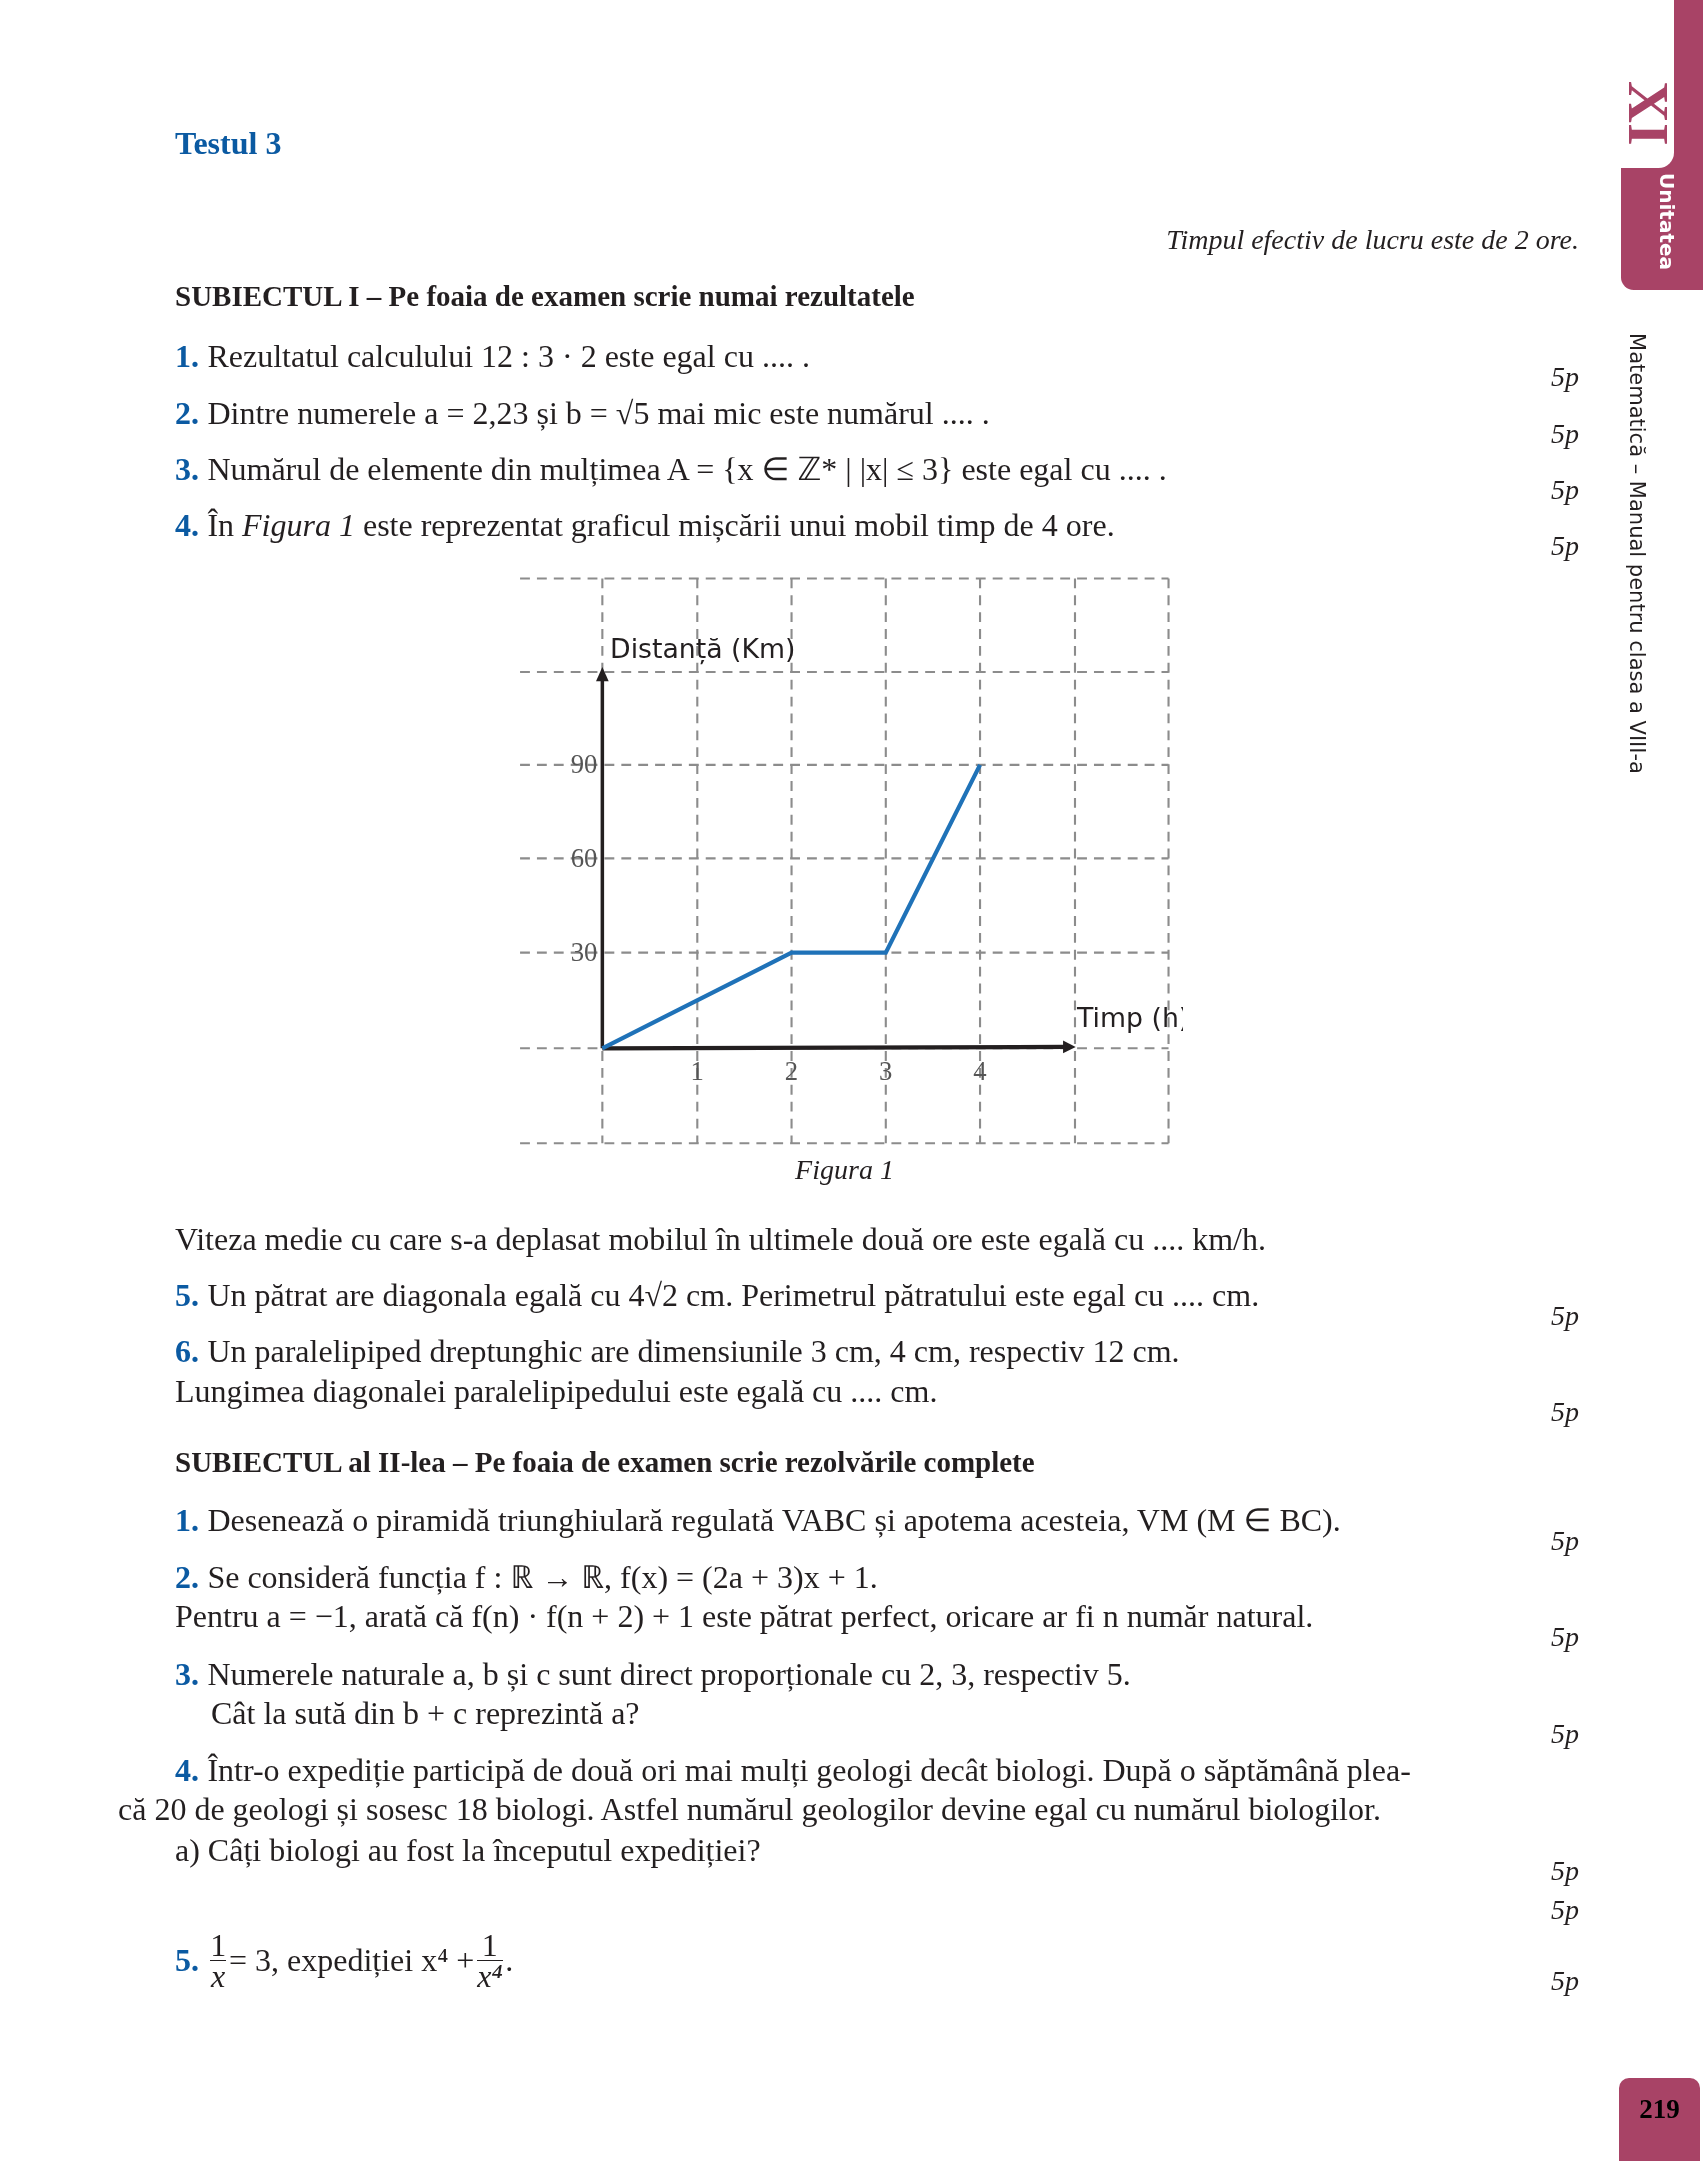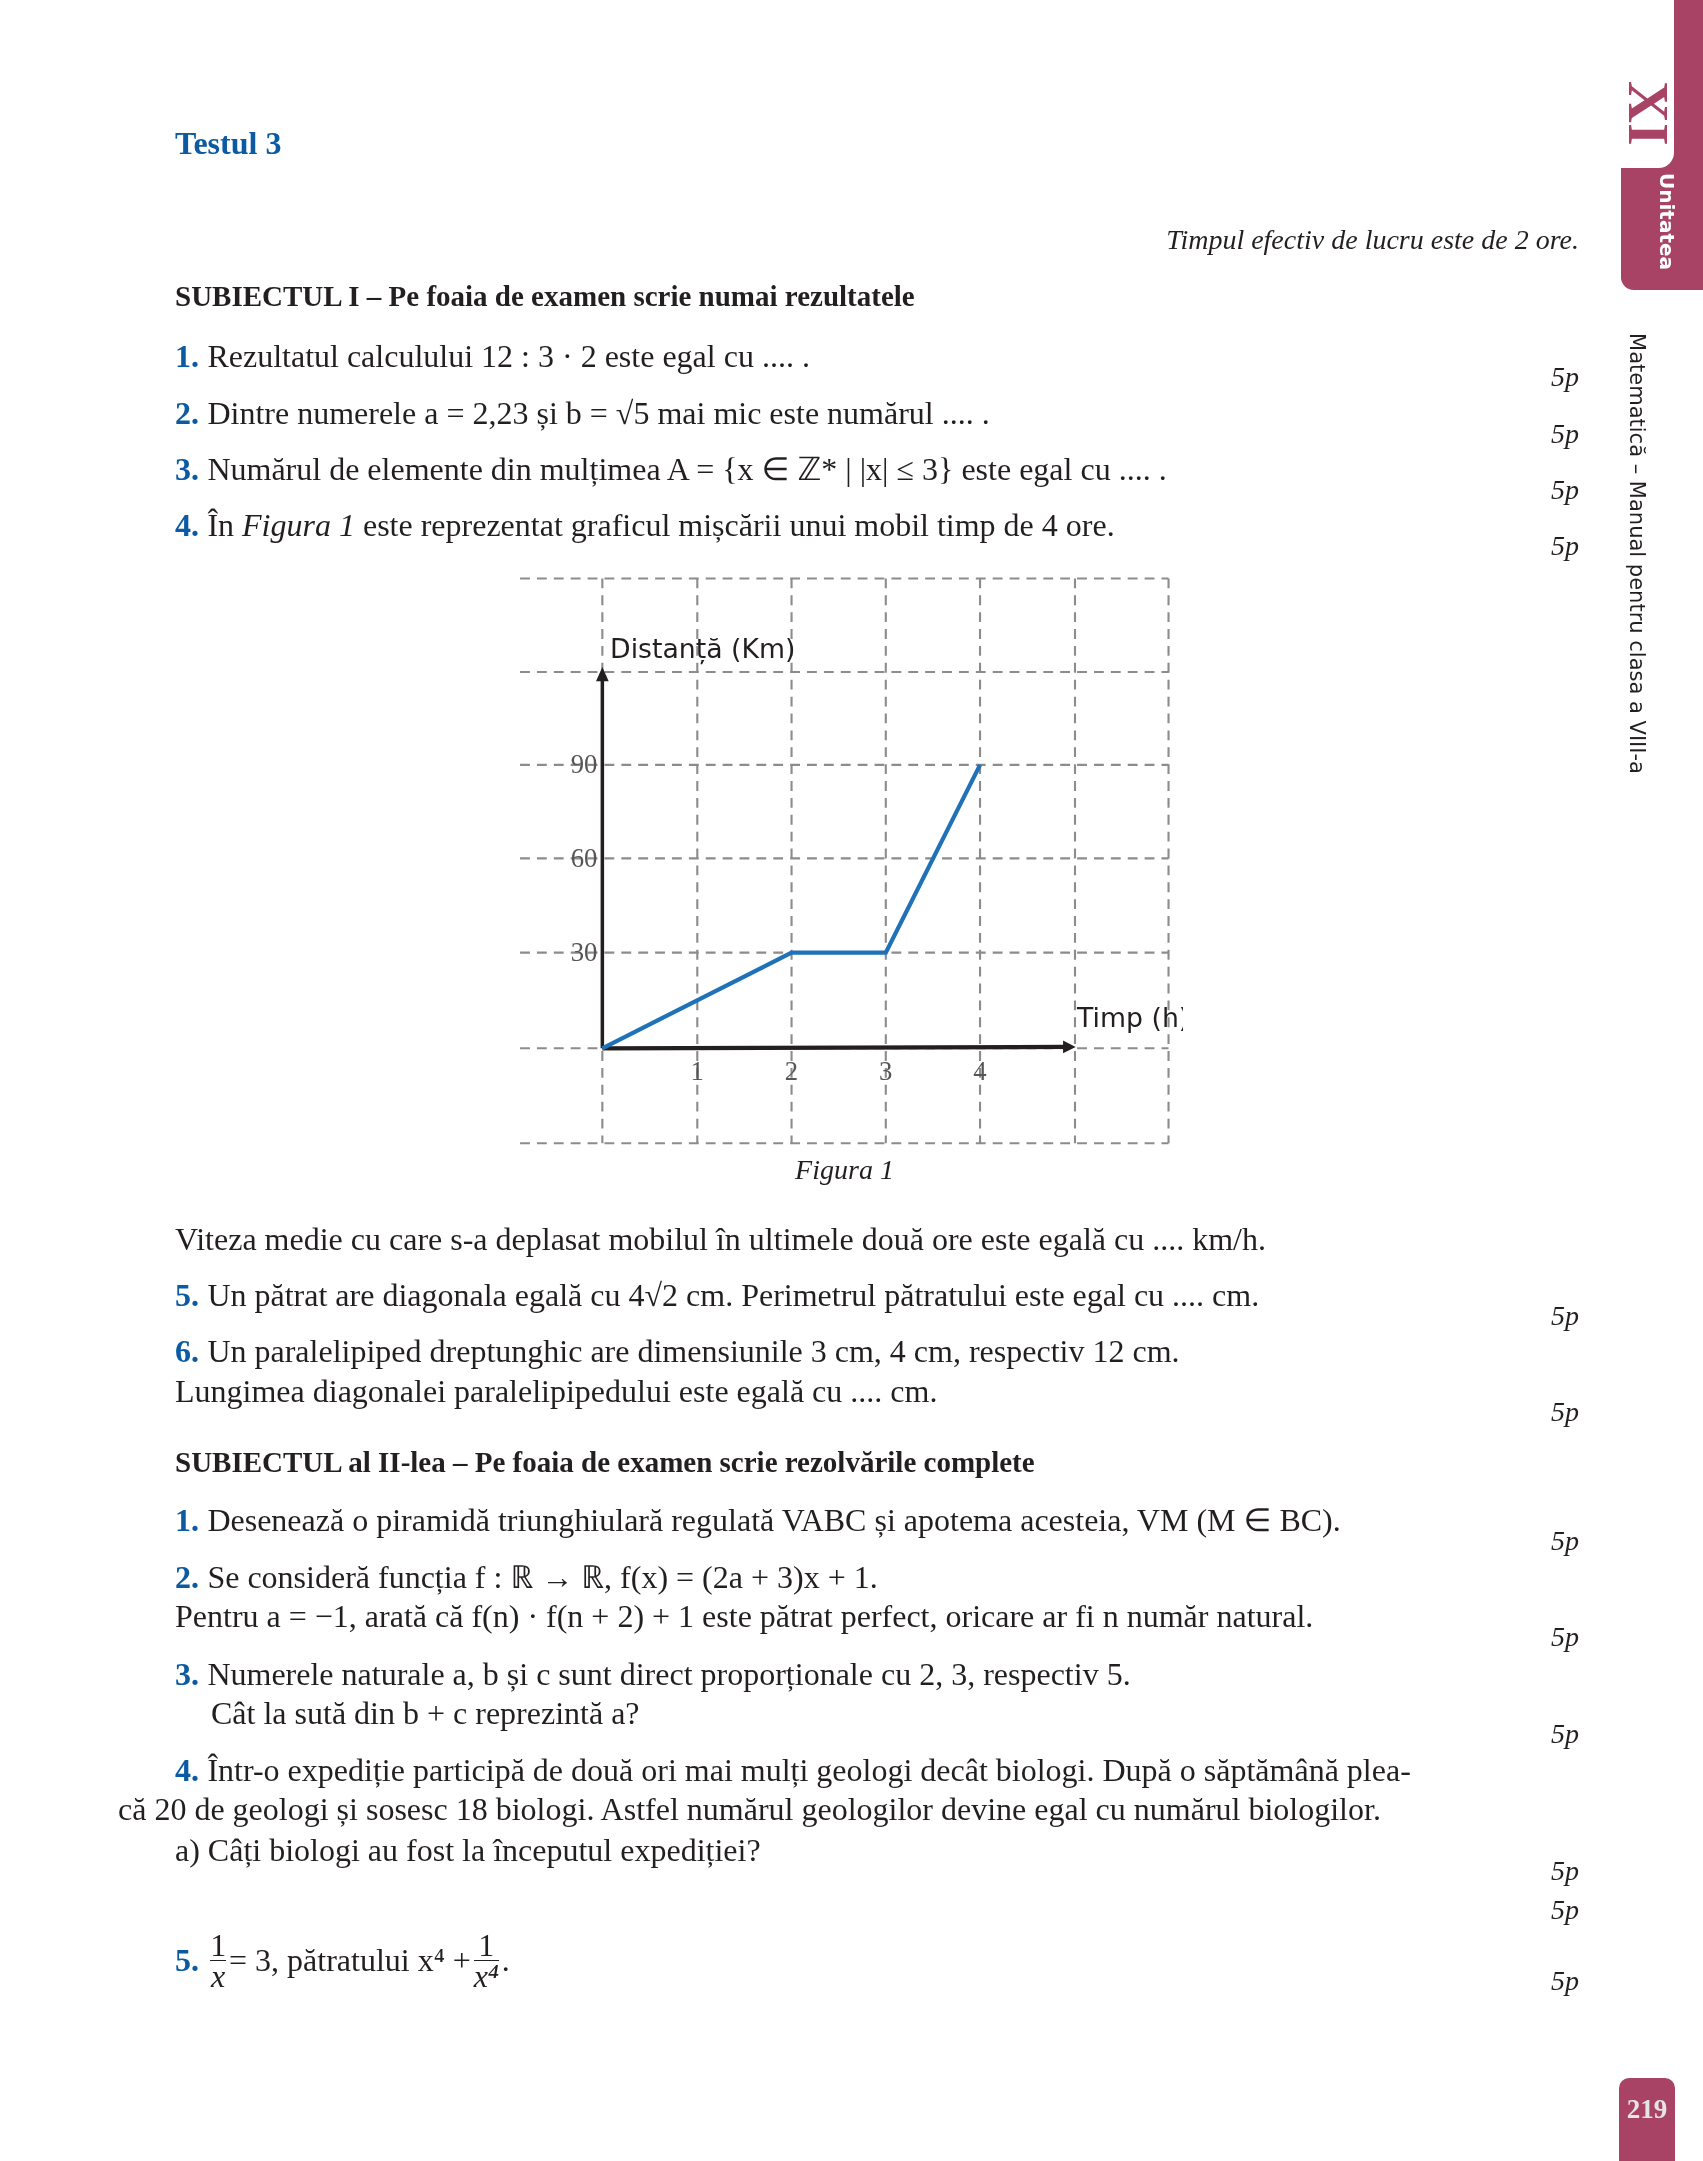--- a/index.html
+++ b/index.html
@@ -29,23 +29,23 @@
   .unit-roman { position: absolute; left: 1624px; top: 67px; width: 49px; height: 77px;
                 font-family: "Liberation Serif", serif; font-weight: bold; font-size: 58px;
                 color: #a84366; transform: rotate(90deg); transform-origin: center;
                 line-height: 77px; text-align: center; }
   .unit-label { position: absolute; left: 1610px; top: 204px; width: 113px; height: 35px;
                 transform: rotate(90deg); color: #ffffff; font-family: "DejaVu Sans", sans-serif;
                 font-weight: bold; font-size: 20px; text-align: center; line-height: 35px; }
   .side-text { position: absolute; left: 1397px; top: 538px; width: 479px; height: 31px;
                transform: rotate(90deg); font-family: "DejaVu Sans", sans-serif; font-size: 21px;
                color: #231f20; text-align: center; line-height: 31px; white-space: nowrap; }
-  .page-num { position: absolute; left: 1619px; top: 2078px; width: 56px; height: 84px;
+  .page-num { position: absolute; left: 1619px; top: 2078px; width: 81px; height: 84px;
               background: #a84366; border-top-left-radius: 10px; border-top-right-radius: 10px;
-              color: #e5e5e5; font-family: "Liberation Serif", serif; font-weight: bold;
+              color: #000000; font-family: "Liberation Serif", serif; font-weight: bold;
               font-size: 27px; text-align: center; padding-top: 15.5px; box-sizing: border-box; }
   .chart { position: absolute; left: 507px; top: 563px; width: 676px; height: 633px; }
   .fig-cap { position: absolute; left: 760px; top: 1154px; width: 169px; text-align: center;
              font-style: italic; font-size: 28px; font-family: "Liberation Serif", serif; }
 </style>
 </head>
 <body>
 
 <div class="page">
 
@@ -157,21 +157,21 @@
   <div class="line" style="top:1833px;">a) Câți biologi au fost la începutul expediției?</div>
   <div class="pts" style="top:1833px;">5p</div>
   <div class="pts" style="top:1872px;">5p</div>
 
   <div class="line" style="top:1925px; height:70px; display:flex; align-items:center;">
     <span class="num">5.</span>
     <span class="frac">
       <span>1</span>
       <span class="den m">x</span>
     </span>
-    <span>= 3, pătratului x⁴ +</span>
+    <span>= 3, expediției x⁴ +</span>
     <span class="frac">
       <span>1</span>
       <span class="den m">x⁴</span>
     </span>
     <span>.</span>
   </div>
   <div class="pts" style="top:1943px;">5p</div>
 
 </div>
 

